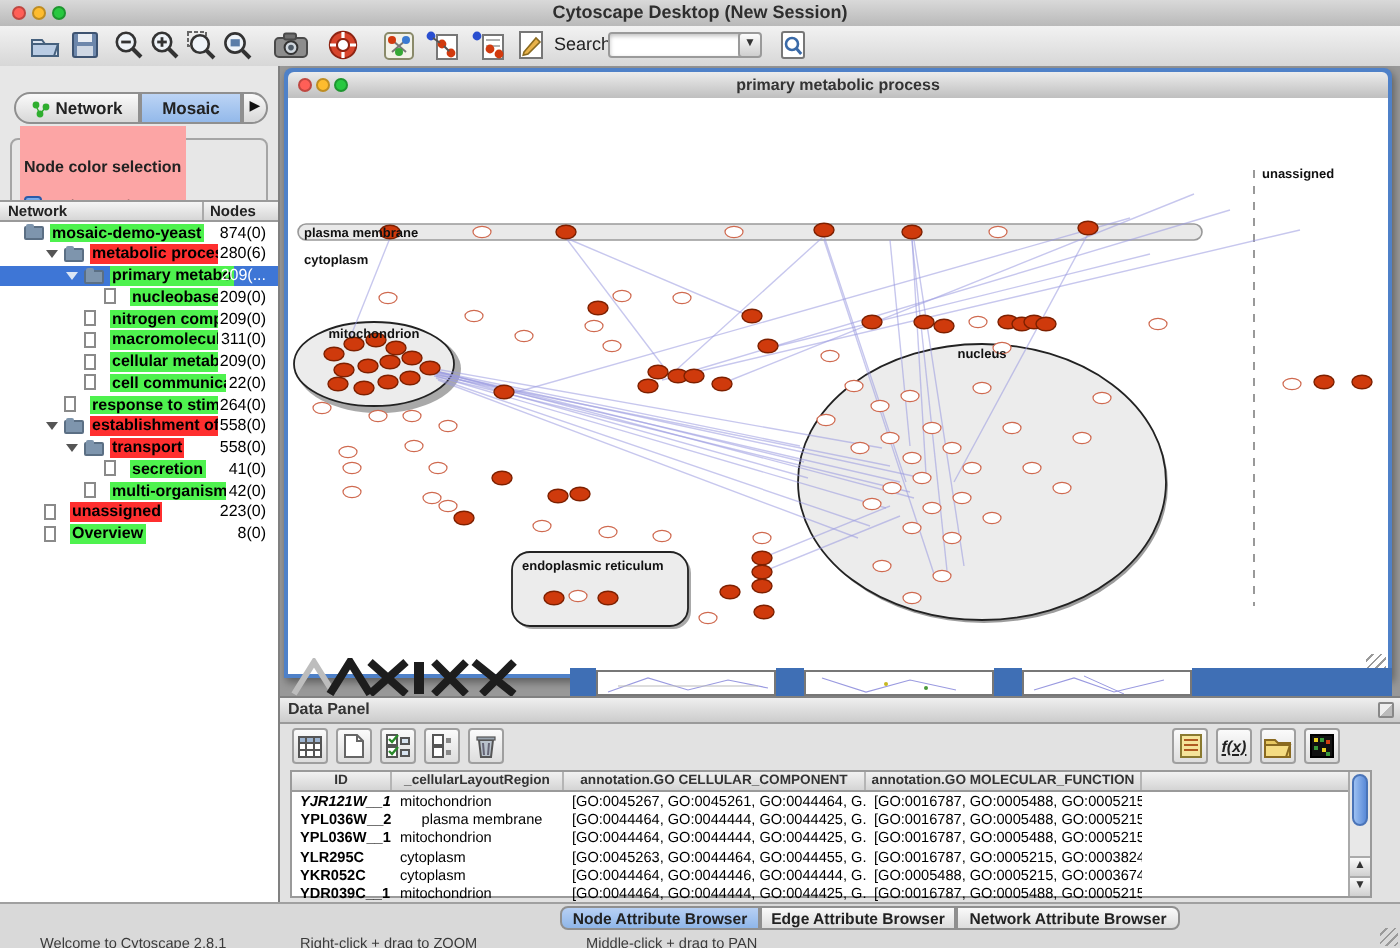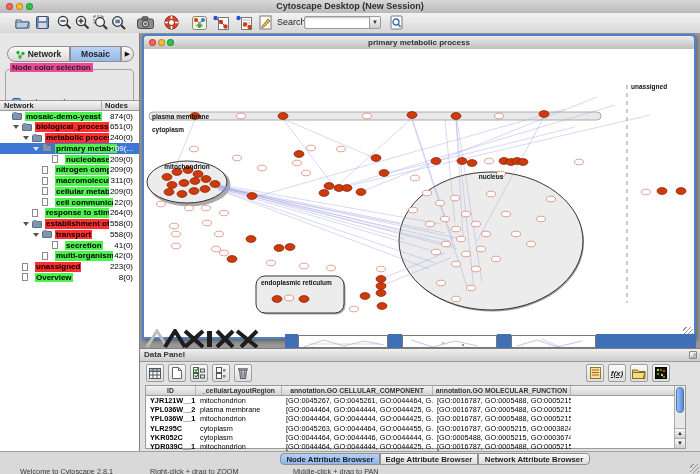--- a/index.html
+++ b/index.html
@@ -19,21 +19,21 @@
   #searcharrow{position:absolute;top:3px;width:12px;height:13px;background:linear-gradient(#fdfdfd,#cfcfcf);border:1px solid #9a9a9a;border-radius:2px;box-sizing:border-box;font-size:6px;text-align:center;line-height:11px;color:#333;}
   
   #cpanel{left:0;top:33px;width:140px;height:423px;background:#e7e7e7;border-right:1px solid #808080;box-sizing:border-box;}
   .panelhdr{position:absolute;left:0;width:100%;height:12px;background:linear-gradient(#efefef,#cccccc);border-bottom:1px solid #9a9a9a;}
   .panelhdr .t{position:absolute;left:4px;top:1px;font-size:8px;font-weight:bold;color:#333;}
   .floatico{position:absolute;right:3px;top:2px;width:8px;height:8px;border:1px solid #888;border-radius:1px;background:linear-gradient(135deg,#eee 50%,#bbb 50%);box-sizing:border-box;}
   .cptab{position:absolute;top:13px;height:16px;display:flex;align-items:center;justify-content:center;font-size:8.5px;font-weight:bold;color:#222;border:1px solid #8f8f8f;box-sizing:border-box;background:linear-gradient(#fafafa,#d8d8d8);}
   .cptab.sel{background:linear-gradient(#bcd4f5,#93b9ea);}
   #tabarrow{position:absolute;top:13px;height:16px;width:13px;border:1px solid #8f8f8f;box-sizing:border-box;background:linear-gradient(#fafafa,#d8d8d8);border-radius:0 8px 8px 0;font-size:7px;text-align:center;line-height:14px;color:#111;}
   #groupbox{position:absolute;left:5px;top:36px;width:129px;height:64px;border:1px solid #a5a5a5;border-radius:4px;box-sizing:border-box;}
-  #grouplegend{position:absolute;left:10px;top:30px;font-size:8px;font-weight:bold;color:#222;background:#ec4899;padding:0 2px;}
+  #grouplegend{position:absolute;left:10px;top:30px;font-size:8px;font-weight:bold;color:#222;background:#fca5a5;padding:16px 2px;}
   #combo{position:absolute;left:11px;top:44px;width:117px;height:15px;background:linear-gradient(#ffffff,#e3e3e3);border:1px solid #999;border-radius:3px;box-sizing:border-box;font-size:8px;font-weight:bold;color:#111;line-height:13px;text-align:center;}
   #combostep{position:absolute;right:0px;top:0px;width:12px;height:13px;background:linear-gradient(#8cb4f0,#4a7fd6);border-radius:0 3px 3px 0;}
   #combostep:before{content:"";position:absolute;left:3px;top:2px;border-left:3px solid transparent;border-right:3px solid transparent;border-bottom:3px solid #fff;}
   #combostep:after{content:"";position:absolute;left:3px;bottom:2px;border-left:3px solid transparent;border-right:3px solid transparent;border-top:3px solid #fff;}
   #selnodes{position:absolute;left:12px;top:64px;height:11px;display:flex;align-items:center;}
   #cbx{width:9px;height:9px;background:linear-gradient(#7fb0ef,#3a72cf);border:1px solid #2c5aa8;border-radius:2px;color:#fff;font-size:8px;line-height:9px;text-align:center;box-sizing:border-box;}
   #selnodes .t{font-size:8.5px;color:#111;margin-left:4px;}
   #treehead{position:absolute;left:0px;top:67px;width:139px;height:11px;background:linear-gradient(#f5f5f5,#d6d6d6);border-top:1px solid #9a9a9a;border-bottom:1px solid #9a9a9a;box-sizing:border-box;}
   #treehead .c1{position:absolute;left:4px;top:0px;font-size:7.5px;font-weight:bold;color:#222;}
   #treehead .c2{position:absolute;left:101px;top:0px;font-size:7.5px;font-weight:bold;color:#222;border-left:1px solid #aaa;padding-left:3px;height:9px;}
@@ -226,30 +226,24 @@
       <span class="c1">Network</span>
       <span class="c2">Nodes</span>
     </div>
     <div id="tree">
         <div class="trow">
           <span class="fold" style="left:12px"></span>
           <span class="chip green" style="left:25px">mosaic-demo-yeast</span>
           <span class="cnt">874(0)</span>
         </div>
         <div class="trow">
-          <span class="tri" style="left:13px"></span>
-          <span class="fold" style="left:22px"></span>
-          <span class="chip red" style="left:35px">biological_process</span>
-          <span class="cnt">651(0)</span>
-        </div>
-        <div class="trow">
           <span class="tri" style="left:23px"></span>
           <span class="fold" style="left:32px"></span>
           <span class="chip red" style="left:45px">metabolic process</span>
-          <span class="cnt">240(0)</span>
+          <span class="cnt">280(6)</span>
         </div>
         <div class="trow sel">
           <span class="tri" style="left:33px"></span>
           <span class="fold" style="left:42px"></span>
           <span class="chip green" style="left:55px">primary metabo</span>
           <span class="cnt">209(...</span>
         </div>
         <div class="trow">
           <span class="leafi" style="left:52px"></span>
           <span class="chip green" style="left:65px">nucleobase-c</span>
@@ -586,27 +580,27 @@
     <div id="dtable">
       <div id="dthead">
           <span class="hcell" style="left: 0px; width: 50px;">ID</span>
           <span class="hcell" style="left: 50px; width: 86px;">_cellularLayoutRegion</span>
           <span class="hcell" style="left: 136px; width: 151px;">annotation.GO CELLULAR_COMPONENT</span>
           <span class="hcell" style="left: 287px; width: 138px;">annotation.GO MOLECULAR_FUNCTION</span>
           <span class="hcell" style="left: 425px; width: 104px;"></span>
         </div>
       <div id="dtbody">
           <div class="drow" style="top: 10px;">
-            <span class="dcell b" style="left: 0px; width: 50px;">YJR121W__1</span>
+            <span class="dcell b" style="left: 0px; width: 50px; font-style: italic;">YJR121W__1</span>
             <span class="dcell" style="left: 50px; width: 86px;">mitochondrion</span>
             <span class="dcell" style="left: 136px; width: 151px;">[GO:0045267, GO:0045261, GO:0044464, G...</span>
             <span class="dcell" style="left: 287px; width: 138px;">[GO:0016787, GO:0005488, GO:0005215, G...</span>
             <span class="dcell" style="left: 425px; width: 104px;"></span>
           </div>
-          <div class="drow" style="top: 19.2px;">
+          <div class="drow" style="top: 19.2px; text-align: center;">
             <span class="dcell b" style="left: 0px; width: 50px;">YPL036W__2</span>
             <span class="dcell" style="left: 50px; width: 86px;">plasma membrane</span>
             <span class="dcell" style="left: 136px; width: 151px;">[GO:0044464, GO:0044444, GO:0044425, G...</span>
             <span class="dcell" style="left: 287px; width: 138px;">[GO:0016787, GO:0005488, GO:0005215, G...</span>
             <span class="dcell" style="left: 425px; width: 104px;"></span>
           </div>
           <div class="drow" style="top: 28.4px;">
             <span class="dcell b" style="left: 0px; width: 50px;">YPL036W__1</span>
             <span class="dcell" style="left: 50px; width: 86px;">mitochondrion</span>
             <span class="dcell" style="left: 136px; width: 151px;">[GO:0044464, GO:0044444, GO:0044425, G...</span>

